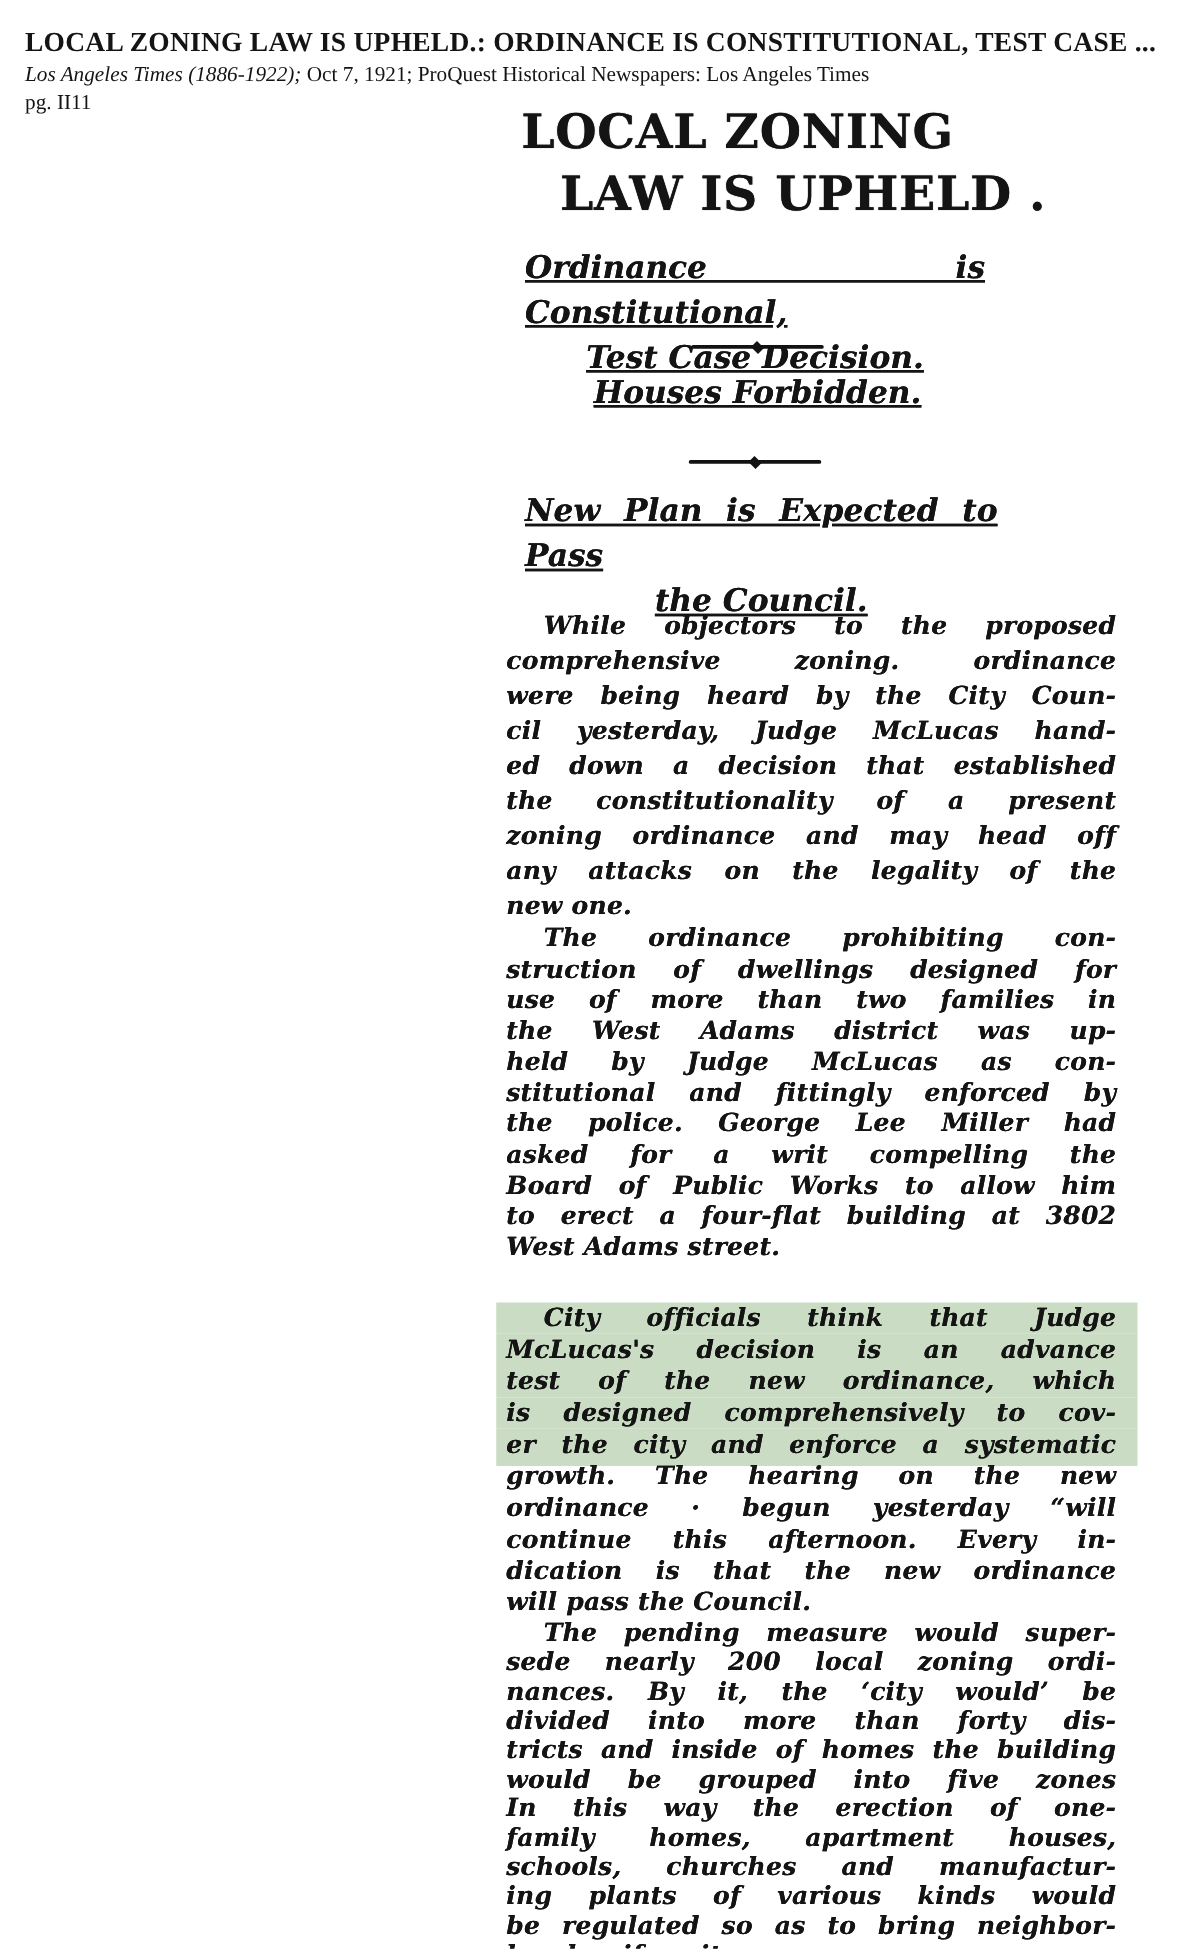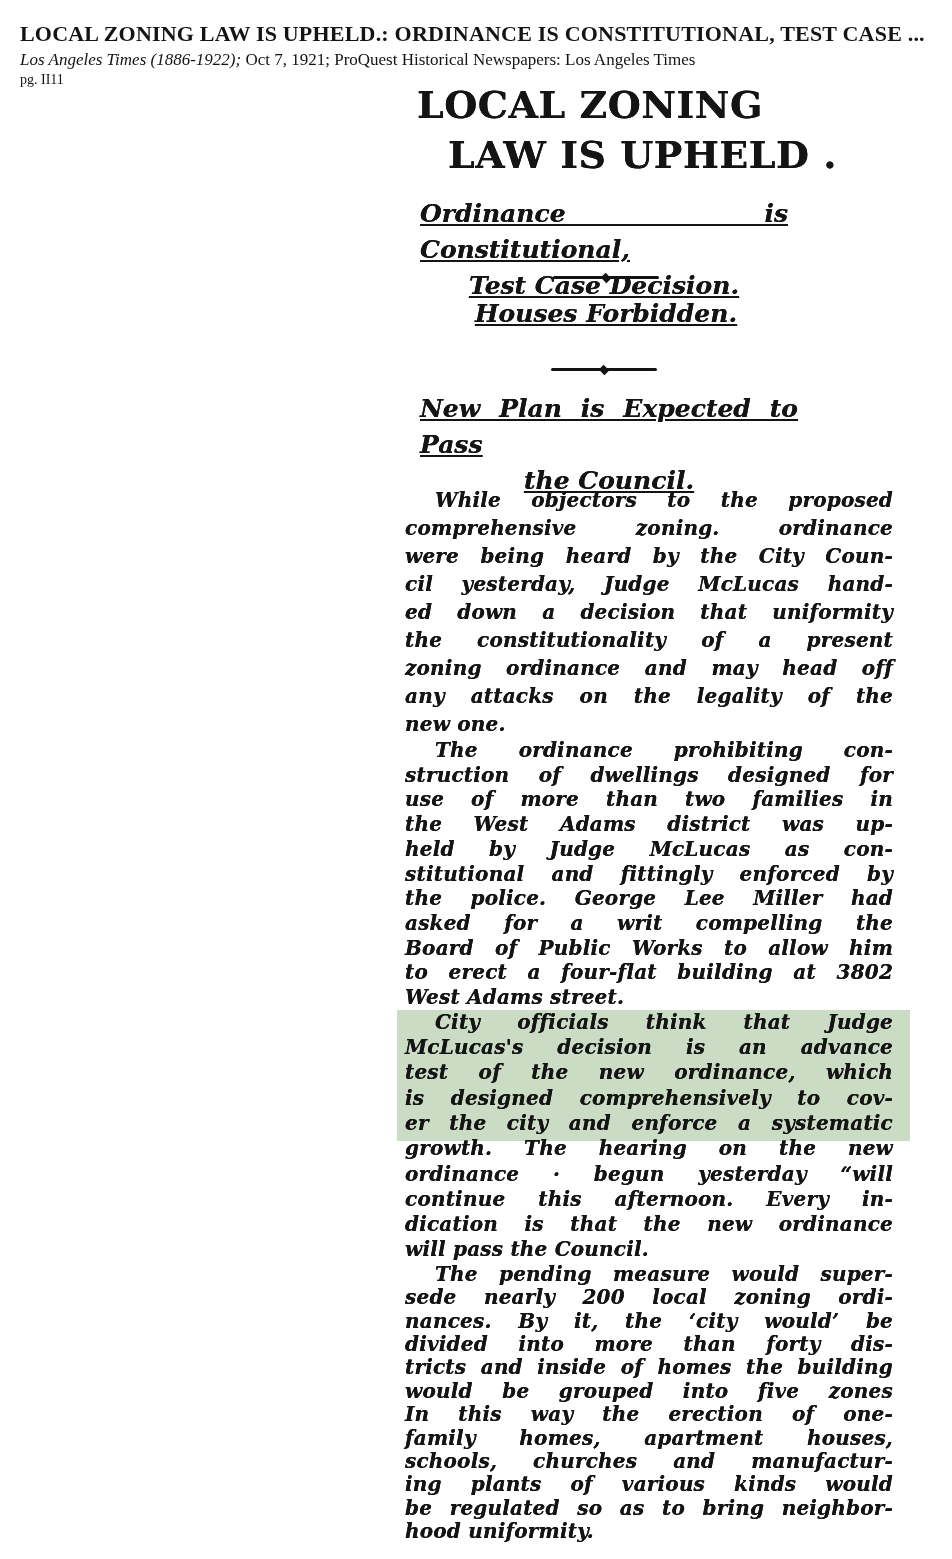--- a/index.html
+++ b/index.html
@@ -9,21 +9,21 @@
     position:relative; width:952px; height:1559px;
     background:#ffffff; overflow:hidden;
     font-family:"Liberation Serif","DejaVu Serif",serif;
     color:var(--ink);
   }
   
   .doc-header { position:absolute; left:20px; top:21px; width:920px; }
   .doc-title  { font-size:22px; font-weight:bold; letter-spacing:0.2px; white-space:nowrap; }
   .cite       { font-size:17px; margin-top:3px; }
   .cite em    { }
-  .pg         { font-size:14px; margin-top:2px; }
+  .pg         { font-size:17px; margin-top:2px; }
   
   .headline { position:absolute; left:400px; top:80px; width:380px; text-align:center;
               font-weight:bold; font-size:38px; line-height:50px; letter-spacing:0.5px;
               font-family:"DejaVu Serif","Liberation Serif",serif;
               text-shadow:0 0 0.6px currentColor; white-space:nowrap; }
   .headline .l2 { padding-left:48px; }
   
   .subhead { position:absolute; left:420px; width:368px;
              font-style:italic; font-weight:bold; font-size:25px; line-height:36px;
              font-family:"DejaVu Serif","Liberation Serif",serif;
@@ -40,21 +40,21 @@
                     transform:translate(-50%,-50%) rotate(45deg) scale(1,0.85); }
   #divider-1 { left:553px; top:276px; }
   #divider-2 { left:551px; top:368px; }
   
   .body-col { position:absolute; left:405px; top:486px; width:488px;
               font-family:"DejaVu Serif","Liberation Serif",serif;
               font-weight:bold; font-size:20px; letter-spacing:0.2px;
               text-shadow:0 0 0.5px currentColor; }
   .para.p1 { line-height:28px; }
   .para.p2 { line-height:24.7px; }
-  .para.p3 { line-height:25.3px; }
+  .para.p3 { line-height:25.3px;margin-top:32px; }
   .para.p4 { line-height:23.4px; }
   .line { text-align:justify; text-align-last:justify; white-space:normal;font-style:italic; }
   .line.end { text-align-last:left; }
   .line.ind { padding-left:30px; }
   .line.hl, .line.hlp { margin-left:-8px; padding-left:8px; margin-right:-17px; padding-right:17px; }
   .line.hl  { background:var(--hl); }
   .line.hl.ind { padding-left:38px; }
   .line.hlp { background:linear-gradient(to bottom, var(--hl) 0 19%, transparent 19%); }
 </style>
 </head>
@@ -92,21 +92,21 @@
       <div class="sl1">New Plan is Expected to Pass</div>
       <div class="sl2">the Council.</div>
     </div>
 
     <div class="body-col" id="article-body">
         <div class="para p1">
           <div class="line ind">While objectors to the proposed</div>
           <div class="line">comprehensive zoning. ordinance</div>
           <div class="line">were being heard by the City Coun-</div>
           <div class="line">cil yesterday, Judge McLucas hand-</div>
-          <div class="line">ed down a decision that uniformity</div>
+          <div class="line">ed down a decision that established</div>
           <div class="line">the constitutionality of a present</div>
           <div class="line">zoning ordinance and may head off</div>
           <div class="line">any attacks on the legality of the</div>
           <div class="line end">new one.</div>
         </div>
         <div class="para p2">
           <div class="line ind">The ordinance prohibiting con-</div>
           <div class="line">struction of dwellings designed for</div>
           <div class="line">use of more than two families in</div>
           <div class="line">the West Adams district was up-</div>

